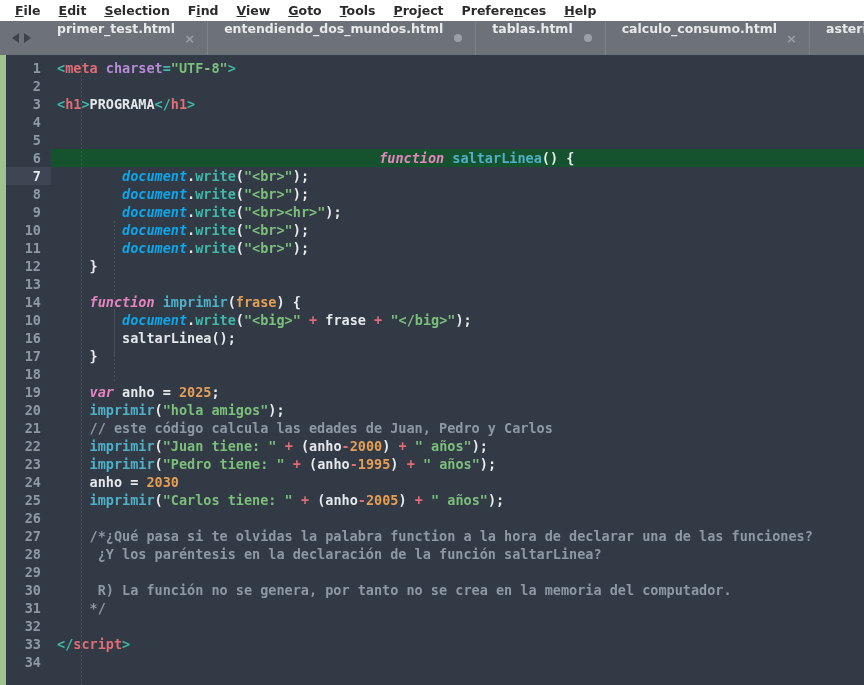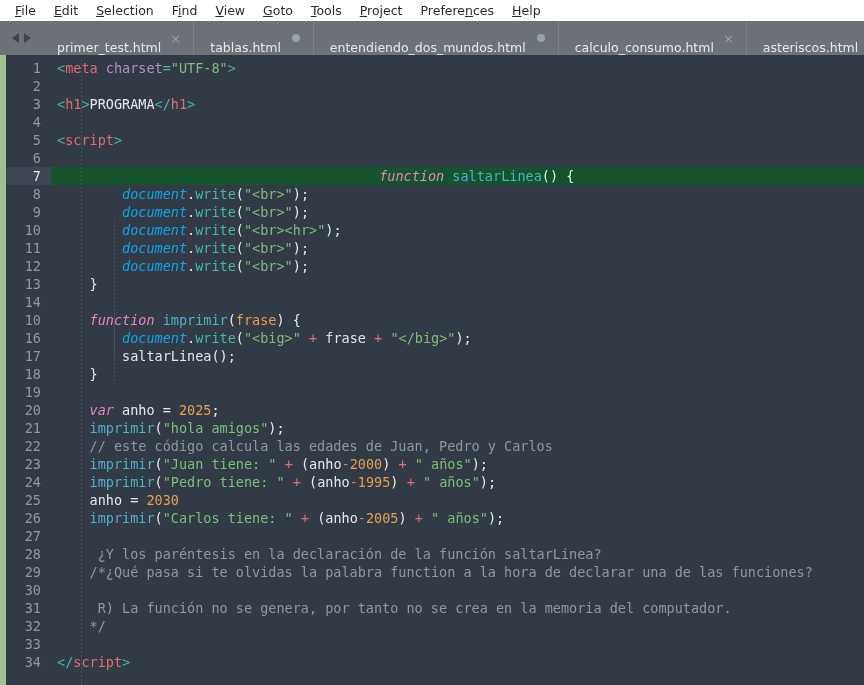--- a/index.html
+++ b/index.html
@@ -3,21 +3,21 @@
 <meta charset="utf-8">
 <style>
   * { box-sizing: border-box; }
   html, body {
     margin: 0; padding: 0;
     width: 864px; height: 685px;
     background: #ffffff;
     font-family: "DejaVu Sans", sans-serif;
     overflow: hidden;
   }
-  #app { width: 864px; height: 685px; position: relative; background: #fff; }
+  #app { width: 864px; height: 685px; position: relative; background: #fff; font-weight: bold; }
 
   
   .menubar {
     height: 21px;
     background: #ffffff;
     display: flex;
     align-items: center;
     padding-left: 6px;
     gap: 0;
   }
@@ -48,21 +48,21 @@
   .arrow {
     width: 0; height: 0;
     border-top: 5px solid transparent;
     border-bottom: 5px solid transparent;
   }
   .arrow.left  { border-right: 7px solid #3f434a; }
   .arrow.right { border-left: 7px solid #3f434a; }
 
   .tab {
     display: flex;
-    align-items: flex-end;
+    align-items: flex-start;
     position: relative;
     padding: 0 14px 0 16px;
     background: #6d7178;
     border-left: 1px solid #7d8189;
     min-width: 0;
   }
   .tab:first-of-type { border-left: none; }
   .tab-label {
     font-size: 12.5px;
     color: #e8e9ea;
@@ -183,25 +183,25 @@
     <div class="navarrows">
       <span class="arrow left"></span>
       <span class="arrow right"></span>
     </div>
     <div id="tabs" style="display:flex;align-items:stretch;">
         <div class="tab">
           <span class="tab-label">primer_test.html</span>
           <span class="tab-close">×</span>
         </div>
         <div class="tab">
+          <span class="tab-label">entendiendo_dos_mundos.html</span>
+          <span class="tab-dirty"></span>
+        </div>
+        <div class="tab">
           <span class="tab-label">tablas.html</span>
-          <span class="tab-dirty"></span>
-        </div>
-        <div class="tab">
-          <span class="tab-label">entendiendo_dos_mundos.html</span>
           <span class="tab-dirty"></span>
         </div>
         <div class="tab">
           <span class="tab-label">calculo_consumo.html</span>
           <span class="tab-close">×</span>
         </div>
         <div class="tab">
           <span class="tab-label">asteriscos.html</span>
         </div>
       </div>
@@ -247,21 +247,20 @@
       </div>
     <div class="code-area" id="codearea">
       <div class="indent-guide" style="left:30px;"></div>
       <div class="indent-guide" style="left:63px;top:166px;height:134px;bottom:auto;"></div>
       <div class="indent-guide" style="left:63px;top:256px;height:72px;bottom:auto;"></div>
       <div id="codelines">
           <div class="cl"><span class="t-punct">&lt;</span><span class="t-tag">meta</span><span class="t-plain"> </span><span class="t-attr">charset</span><span class="t-punct">=</span><span class="t-str">"UTF-8"</span><span class="t-punct">&gt;</span></div>
           <div class="cl">&nbsp;</div>
           <div class="cl"><span class="t-punct">&lt;</span><span class="t-tag">h1</span><span class="t-punct">&gt;</span><span class="t-plain">PROGRAMA</span><span class="t-punct">&lt;/</span><span class="t-tag">h1</span><span class="t-punct">&gt;</span></div>
           <div class="cl">&nbsp;</div>
-          <div class="cl"><span class="t-punct">&lt;</span><span class="t-tag">script</span><span class="t-punct">&gt;</span></div>
           <div class="cl">&nbsp;</div>
           <div class="cl active"><span class="t-plain">    </span><span class="t-kw">function</span><span class="t-plain"> </span><span class="t-fn">saltarLinea</span><span class="t-paren">()</span><span class="t-plain"> </span><span class="t-paren">{</span></div>
           <div class="cl"><span class="t-plain">        </span><span class="t-obj">document</span><span class="t-plain">.</span><span class="t-prop">write</span><span class="t-paren">(</span><span class="t-str">"&lt;br&gt;"</span><span class="t-paren">);</span></div>
           <div class="cl"><span class="t-plain">        </span><span class="t-obj">document</span><span class="t-plain">.</span><span class="t-prop">write</span><span class="t-paren">(</span><span class="t-str">"&lt;br&gt;"</span><span class="t-paren">);</span></div>
           <div class="cl"><span class="t-plain">        </span><span class="t-obj">document</span><span class="t-plain">.</span><span class="t-prop">write</span><span class="t-paren">(</span><span class="t-str">"&lt;br&gt;&lt;hr&gt;"</span><span class="t-paren">);</span></div>
           <div class="cl"><span class="t-plain">        </span><span class="t-obj">document</span><span class="t-plain">.</span><span class="t-prop">write</span><span class="t-paren">(</span><span class="t-str">"&lt;br&gt;"</span><span class="t-paren">);</span></div>
           <div class="cl"><span class="t-plain">        </span><span class="t-obj">document</span><span class="t-plain">.</span><span class="t-prop">write</span><span class="t-paren">(</span><span class="t-str">"&lt;br&gt;"</span><span class="t-paren">);</span></div>
           <div class="cl"><span class="t-plain">    </span><span class="t-paren">}</span></div>
           <div class="cl">&nbsp;</div>
           <div class="cl"><span class="t-plain">    </span><span class="t-kw">function</span><span class="t-plain"> </span><span class="t-fn">imprimir</span><span class="t-paren">(</span><span class="t-param">frase</span><span class="t-paren">)</span><span class="t-plain"> </span><span class="t-paren">{</span></div>
@@ -270,22 +269,22 @@
           <div class="cl"><span class="t-plain">    </span><span class="t-paren">}</span></div>
           <div class="cl">&nbsp;</div>
           <div class="cl"><span class="t-plain">    </span><span class="t-kw">var</span><span class="t-plain"> </span><span class="t-plain">anho</span><span class="t-plain"> </span><span class="t-plain">=</span><span class="t-plain"> </span><span class="t-num">2025</span><span class="t-paren">;</span></div>
           <div class="cl"><span class="t-plain">    </span><span class="t-fn">imprimir</span><span class="t-paren">(</span><span class="t-str">"hola amigos"</span><span class="t-paren">);</span></div>
           <div class="cl"><span class="t-plain">    </span><span class="t-comment">// este código calcula las edades de Juan, Pedro y Carlos</span></div>
           <div class="cl"><span class="t-plain">    </span><span class="t-fn">imprimir</span><span class="t-paren">(</span><span class="t-str">"Juan tiene: "</span><span class="t-plain"> </span><span class="t-op">+</span><span class="t-plain"> </span><span class="t-paren">(</span><span class="t-plain">anho</span><span class="t-op">-</span><span class="t-num">2000</span><span class="t-paren">)</span><span class="t-plain"> </span><span class="t-op">+</span><span class="t-plain"> </span><span class="t-str">" años"</span><span class="t-paren">);</span></div>
           <div class="cl"><span class="t-plain">    </span><span class="t-fn">imprimir</span><span class="t-paren">(</span><span class="t-str">"Pedro tiene: "</span><span class="t-plain"> </span><span class="t-op">+</span><span class="t-plain"> </span><span class="t-paren">(</span><span class="t-plain">anho</span><span class="t-op">-</span><span class="t-num">1995</span><span class="t-paren">)</span><span class="t-plain"> </span><span class="t-op">+</span><span class="t-plain"> </span><span class="t-str">" años"</span><span class="t-paren">);</span></div>
           <div class="cl"><span class="t-plain">    </span><span class="t-plain">anho</span><span class="t-plain"> </span><span class="t-plain">=</span><span class="t-plain"> </span><span class="t-num">2030</span></div>
           <div class="cl"><span class="t-plain">    </span><span class="t-fn">imprimir</span><span class="t-paren">(</span><span class="t-str">"Carlos tiene: "</span><span class="t-plain"> </span><span class="t-op">+</span><span class="t-plain"> </span><span class="t-paren">(</span><span class="t-plain">anho</span><span class="t-op">-</span><span class="t-num">2005</span><span class="t-paren">)</span><span class="t-plain"> </span><span class="t-op">+</span><span class="t-plain"> </span><span class="t-str">" años"</span><span class="t-paren">);</span></div>
           <div class="cl">&nbsp;</div>
+          <div class="cl"><span class="t-plain">    </span><span class="t-comment">/*¿Qué pasa si te olvidas la palabra function a la hora de declarar una de las funciones?</span></div>
           <div class="cl"><span class="t-comment">     ¿Y los paréntesis en la declaración de la función saltarLinea?</span></div>
-          <div class="cl"><span class="t-plain">    </span><span class="t-comment">/*¿Qué pasa si te olvidas la palabra function a la hora de declarar una de las funciones?</span></div>
           <div class="cl">&nbsp;</div>
           <div class="cl"><span class="t-comment">     R) La función no se genera, por tanto no se crea en la memoria del computador.</span></div>
           <div class="cl"><span class="t-plain">    </span><span class="t-comment">*/</span></div>
           <div class="cl">&nbsp;</div>
           <div class="cl"><span class="t-punct">&lt;/</span><span class="t-tag">script</span><span class="t-punct">&gt;</span></div>
         </div>
     </div>
   </div>
 </div>
 

